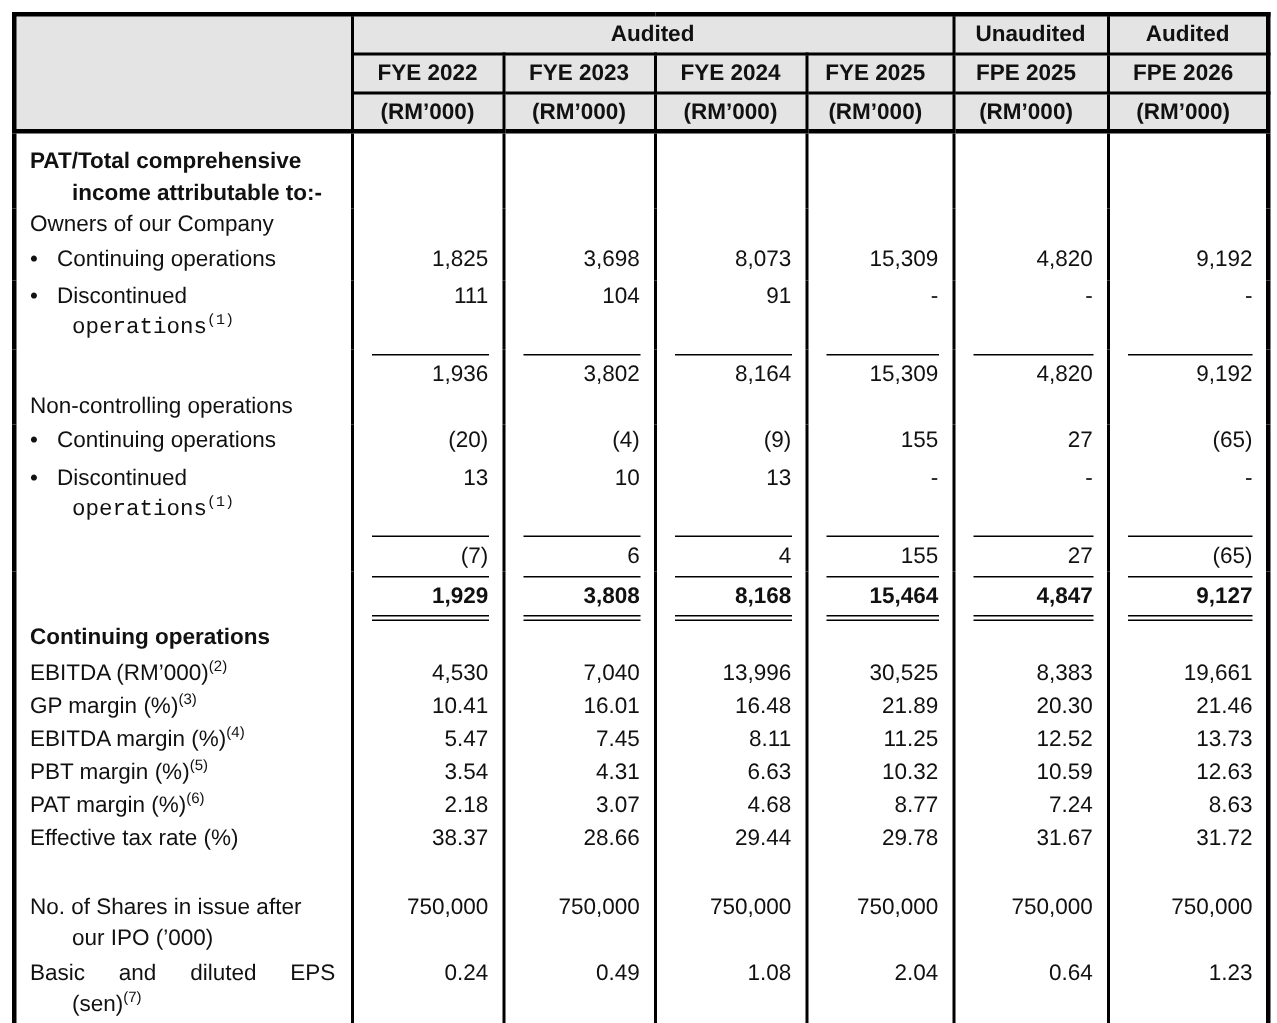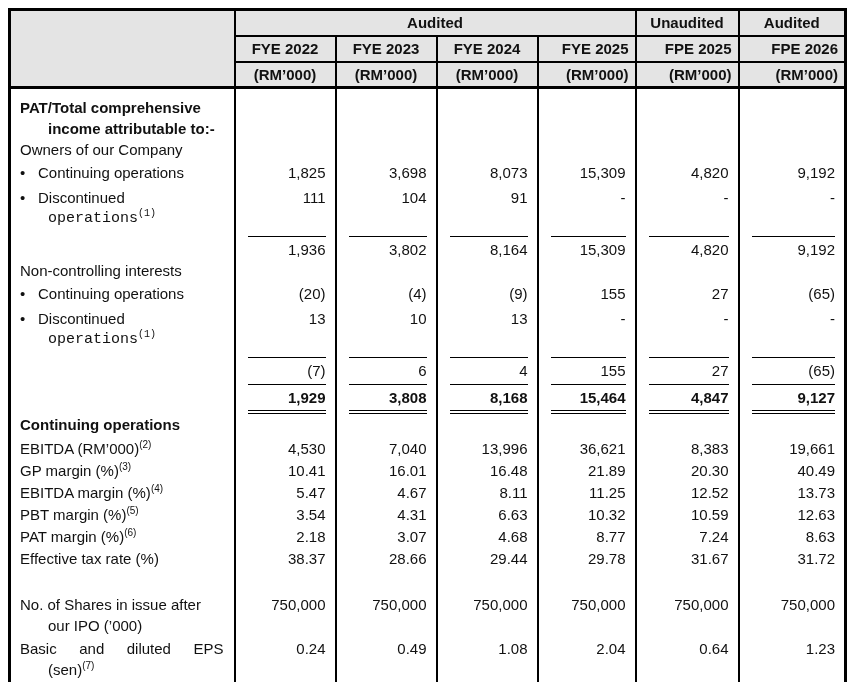--- a/index.html
+++ b/index.html
@@ -32,21 +32,21 @@
     background: var(--header-bg, #e4e4e4);
     border-left: 2px solid var(--border-c, #000);
     border-right: 2px solid var(--border-c, #000);
     border-bottom: 2px solid var(--border-c, #000);
     font-weight: bold; font-size: 15px;
     text-align: center; vertical-align: middle;
     padding: 0; height: 26px;
   }
   th.labelhead { border-bottom: 3px solid var(--border-c, #000); }
   th.unithead  { border-bottom: 3px solid var(--border-c, #000); }
-  th.ralign    { text-align: right; padding-right: 6px; }
+  th.ralign    { text-align: center; padding-right: 6px; }
 
   tbody td {
     border-left: 2px solid var(--border-c, #000);
     border-right: 2px solid var(--border-c, #000);
     padding: 0; vertical-align: top;
     font-size: 15px; line-height: 21px;
   }
   td.lab { padding: 0 8px 0 9px; text-align: left; }
   td.val { padding: 0 9px 0 0; text-align: right; }
 
@@ -210,21 +210,21 @@
           </td>
           <td class="val sub">
             <div class="box">4,820</div>
           </td>
           <td class="val sub">
             <div class="box">9,192</div>
           </td>
         </tr>
         <tr class="rh23">
           <td class="lab">
-            <div>Non-controlling interests</div>
+            <div>Non-controlling operations</div>
           </td>
           <td class="val"></td>
           <td class="val"></td>
           <td class="val"></td>
           <td class="val"></td>
           <td class="val"></td>
           <td class="val"></td>
         </tr>
         <tr class="rh25">
           <td class="lab">
@@ -333,21 +333,21 @@
           <td class="val">
             <div class="num">4,530</div>
           </td>
           <td class="val">
             <div class="num">7,040</div>
           </td>
           <td class="val">
             <div class="num">13,996</div>
           </td>
           <td class="val">
-            <div class="num">36,621</div>
+            <div class="num">30,525</div>
           </td>
           <td class="val">
             <div class="num">8,383</div>
           </td>
           <td class="val">
             <div class="num">19,661</div>
           </td>
         </tr>
         <tr class="rh22">
           <td class="lab">
@@ -362,32 +362,32 @@
           <td class="val">
             <div class="num">16.48</div>
           </td>
           <td class="val">
             <div class="num">21.89</div>
           </td>
           <td class="val">
             <div class="num">20.30</div>
           </td>
           <td class="val">
-            <div class="num">40.49</div>
+            <div class="num">21.46</div>
           </td>
         </tr>
         <tr class="rh22">
           <td class="lab">
             <div>EBITDA margin (%)<sup>(4)</sup></div>
           </td>
           <td class="val">
             <div class="num">5.47</div>
           </td>
           <td class="val">
-            <div class="num">4.67</div>
+            <div class="num">7.45</div>
           </td>
           <td class="val">
             <div class="num">8.11</div>
           </td>
           <td class="val">
             <div class="num">11.25</div>
           </td>
           <td class="val">
             <div class="num">12.52</div>
           </td>

